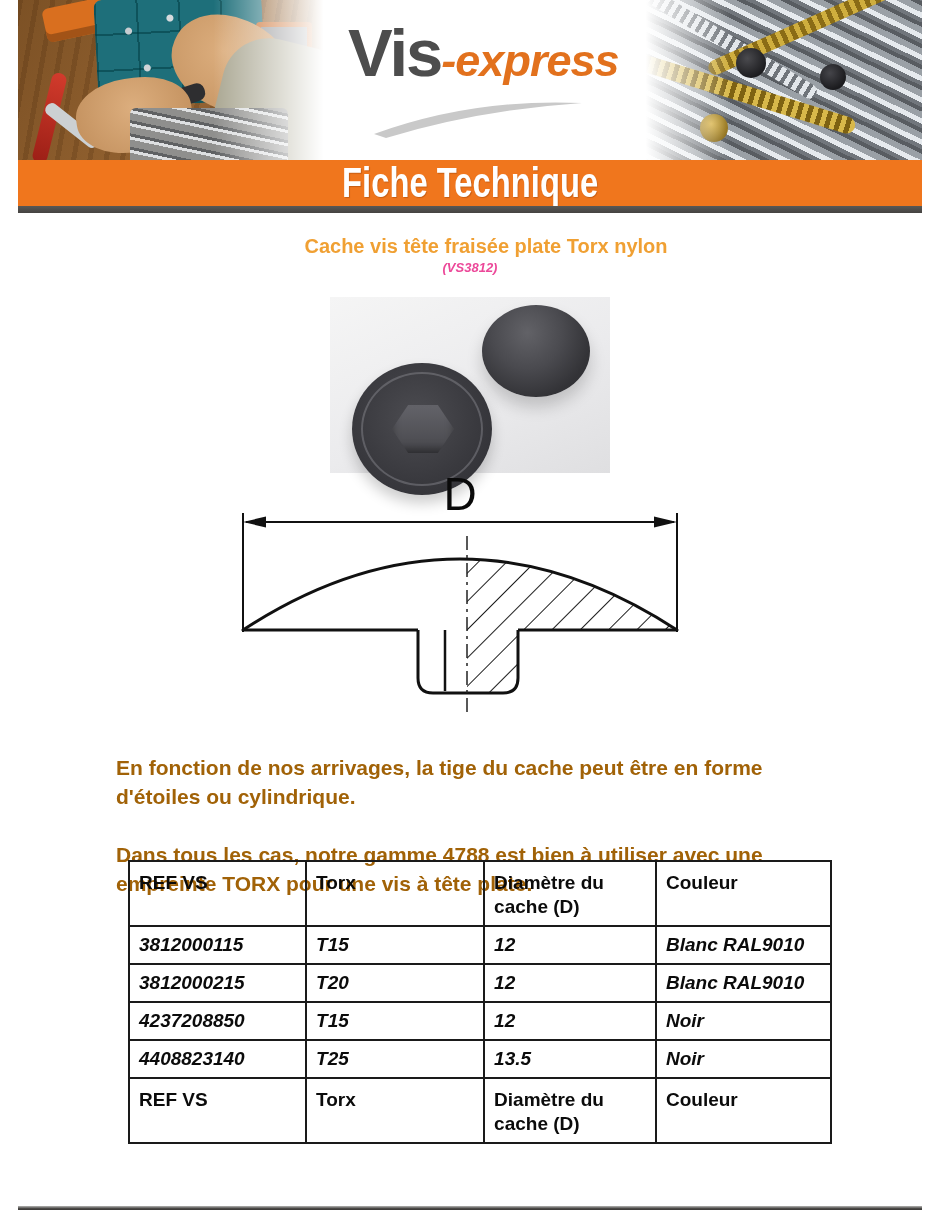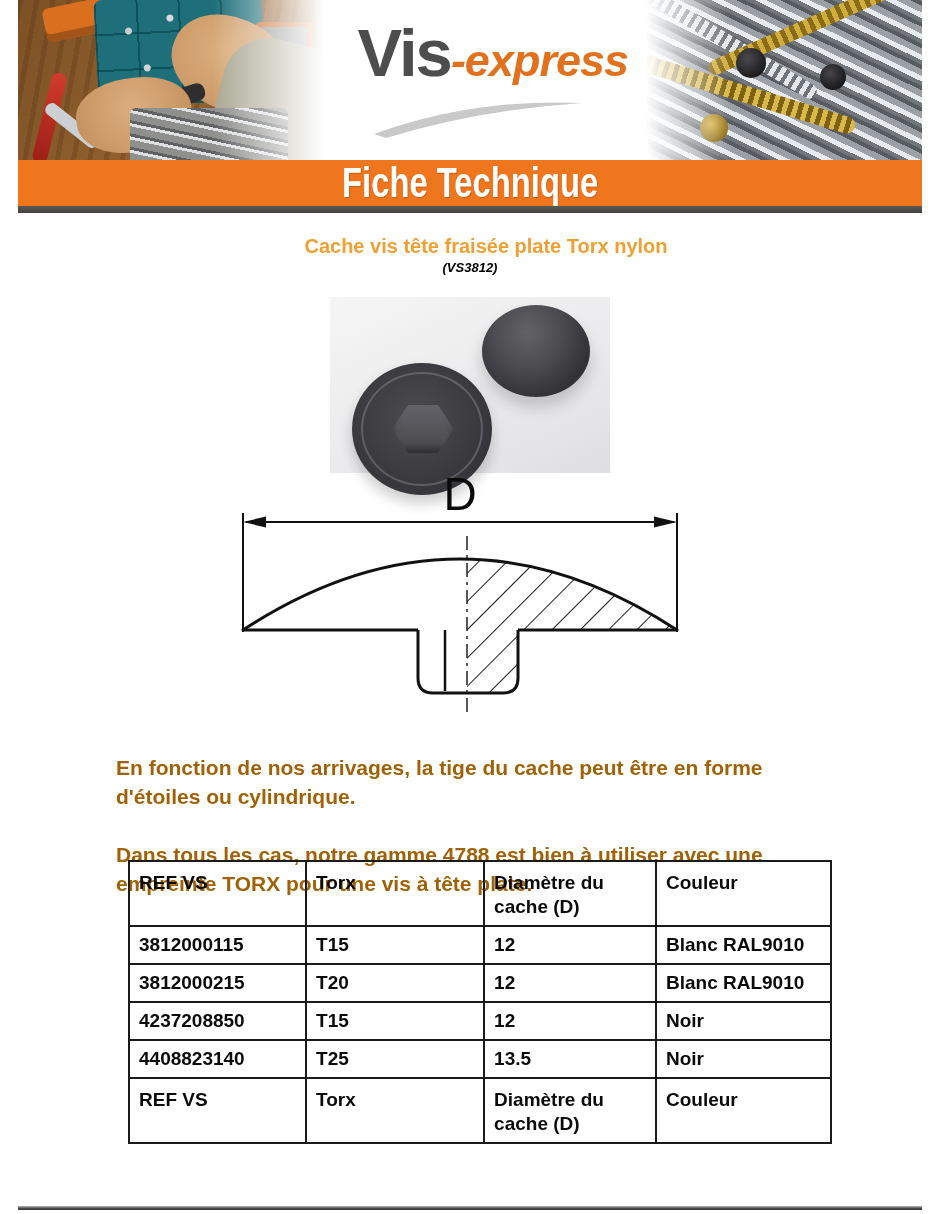--- a/index.html
+++ b/index.html
@@ -50,34 +50,34 @@
   .photo-right .gold-screw2 { position:absolute; left:60px; top:20px; width:210px; height:15px; border-radius:8px; transform:rotate(-24deg);
     background:repeating-linear-gradient(90deg, #8a6c16 0 5px, #cfae3e 5px 10px); }
   .photo-right .silver-screw { position:absolute; left:-10px; top:36px; width:200px; height:15px; border-radius:8px; transform:rotate(31deg);
     background:repeating-linear-gradient(90deg, #6f747a 0 4px, #e2e6ea 4px 9px); }
   .photo-right .black-head1 { position:absolute; left:96px; top:48px; width:30px; height:30px; border-radius:50%; background:radial-gradient(circle at 38% 35%, #4a4a4e, #1d1d20 70%); }
   .photo-right .black-head2 { position:absolute; left:180px; top:64px; width:26px; height:26px; border-radius:50%; background:radial-gradient(circle at 38% 35%, #45454a, #1b1b1e 70%); }
   .photo-right .brass-head { position:absolute; left:60px; bottom:18px; width:28px; height:28px; border-radius:50%; background:radial-gradient(circle at 40% 35%, #d9b44a, #8a6a14 75%); }
   .photo-right .fade { position:absolute; inset:0; background:linear-gradient(270deg, rgba(255,255,255,0) 68%, #ffffff 98%); }
 
   
-  .logo { position:absolute; left:330px; top:14px; width:280px; height:120px; text-align:right; background:transparent; }
+  .logo { position:absolute; left:330px; top:14px; width:280px; height:120px; text-align:left; background:transparent; }
   .logo-text { white-space:nowrap; }
   .logo-vis { font-size:67px; font-weight:bold; color:#4d4d4d; letter-spacing:-2px; }
   .logo-express { font-size:45px; font-weight:bold; font-style:italic; color:#e2711d; letter-spacing:-1px; }
   .logo-swoosh { position:absolute; left:20px; top:82px; width:220px; height:42px; }
 
   
   .banner { position:absolute; left:18px; top:160px; width:904px; height:52px; background:#f0761d; text-align:center; overflow:visible; }
   .banner-title { display:inline-block; color:#ffffff; font-weight:bold; font-size:42px; line-height:46px; transform:scaleX(0.78); transform-origin:center; letter-spacing:0; text-shadow:1px 1px 1px rgba(120,50,0,.35); }
   .banner-shadow { position:absolute; left:18px; top:206px; width:904px; height:7px; background:linear-gradient(#5a5855,#454341); }
 
   
   .doc-title { position:absolute; left:16px; top:235px; width:940px; text-align:center; color:#f0a033; font-size:20px; font-weight:bold; }
-  .doc-ref { position:absolute; left:0; top:260px; width:940px; text-align:center; color:#000000; font-size:13px; font-weight:bold; font-style:italic; }
+  .doc-ref { position:absolute; left:0; top:260px; width:940px; text-align:center; color:#ec4899; font-size:13px; font-weight:bold; font-style:italic; }
 
   
   .product-photo { position:absolute; left:330px; top:297px; width:280px; height:176px;
     background:linear-gradient(155deg, #f5f5f5 0%, #ebebed 55%, #dfdfe1 100%); }
   .cap-dome { position:absolute; left:152px; top:8px; width:108px; height:92px; border-radius:50%;
     background:radial-gradient(ellipse at 42% 30%, #626267 0%, #4a4a4f 40%, #333337 72%, #2c2c30 100%);
     box-shadow:0 10px 16px rgba(0,0,0,.18); }
   .cap-under { position:absolute; left:22px; top:66px; width:140px; height:132px; border-radius:50%;
     background:radial-gradient(circle at 46% 42%, #4c4c51 0%, #3a3a3f 55%, #2d2d32 100%);
     box-shadow:0 8px 14px rgba(0,0,0,.2); }
@@ -89,21 +89,21 @@
   
   .drawing { position:absolute; left:210px; top:462px; width:500px; height:258px; }
 
   
   .body-text { position:absolute; left:116px; top:724px; width:740px; color:#a16207; font-size:21px; font-weight:bold; line-height:29px; white-space:pre-line; }
 
   
   .spec-table { position:absolute; left:128px; top:860px; width:704px; border-collapse:collapse; color:#0b0b0b; }
   .spec-table th, .spec-table td { border:2px solid #1a1a1a; font-size:19px; font-weight:bold; text-align:left; padding:6px 9px; }
   .spec-table th { height:58px; vertical-align:top; padding-top:9px; line-height:24px; }
-  .spec-table td { height:38px; vertical-align:middle; }
+  .spec-table td { height:38px; vertical-align:middle;font-style:italic; }
   .col-ref { width:172px; } .col-torx { width:173px; } .col-dia { width:167px; } .col-col { width:170px; }
 
   
   .bottom-rule { position:absolute; left:18px; top:1206px; width:904px; height:4px; background:linear-gradient(#b5b5b3,#3e3c3a 70%); }
 </style>
 </head>
 <body>
 
 <div class="page">
 

